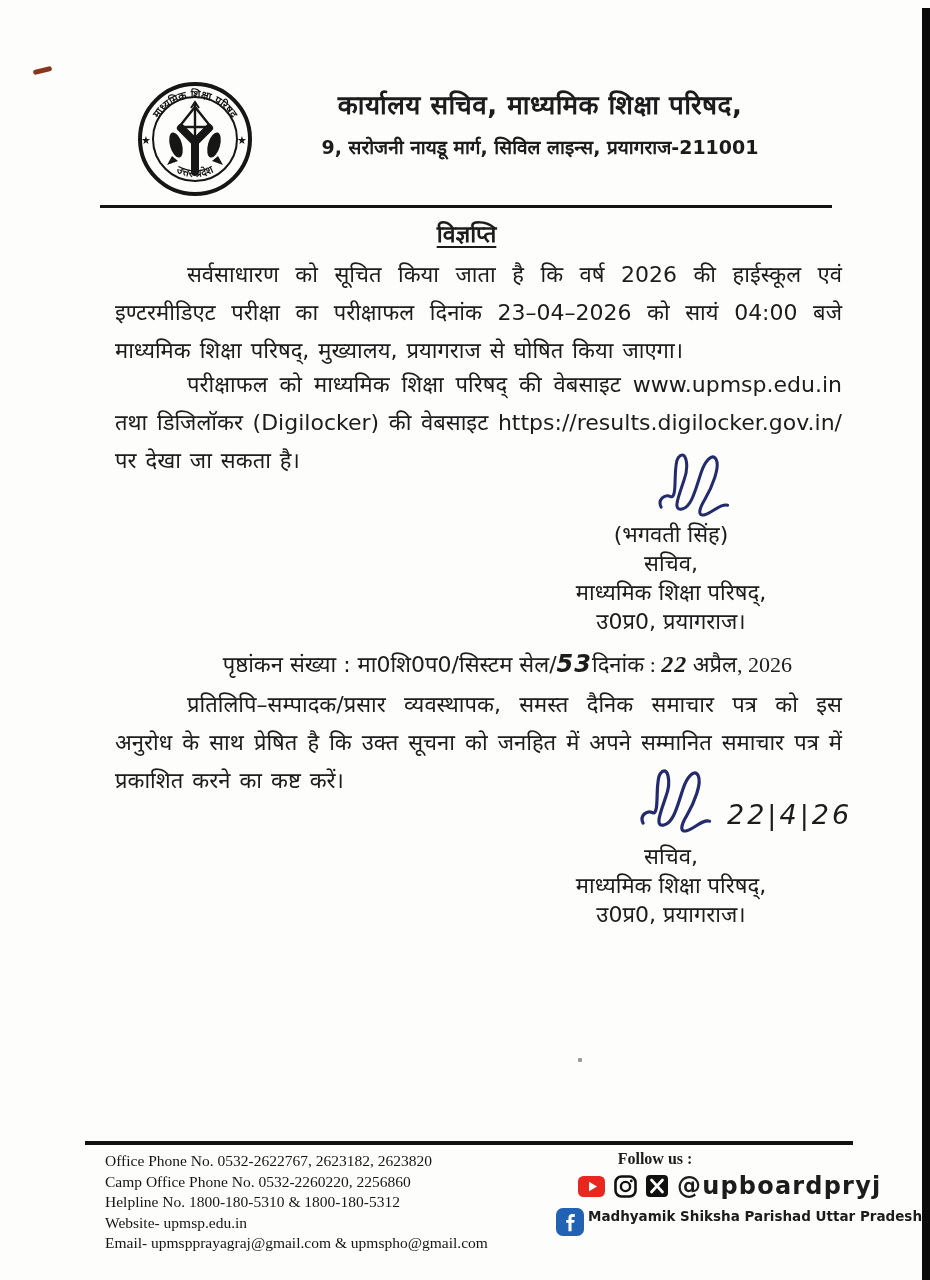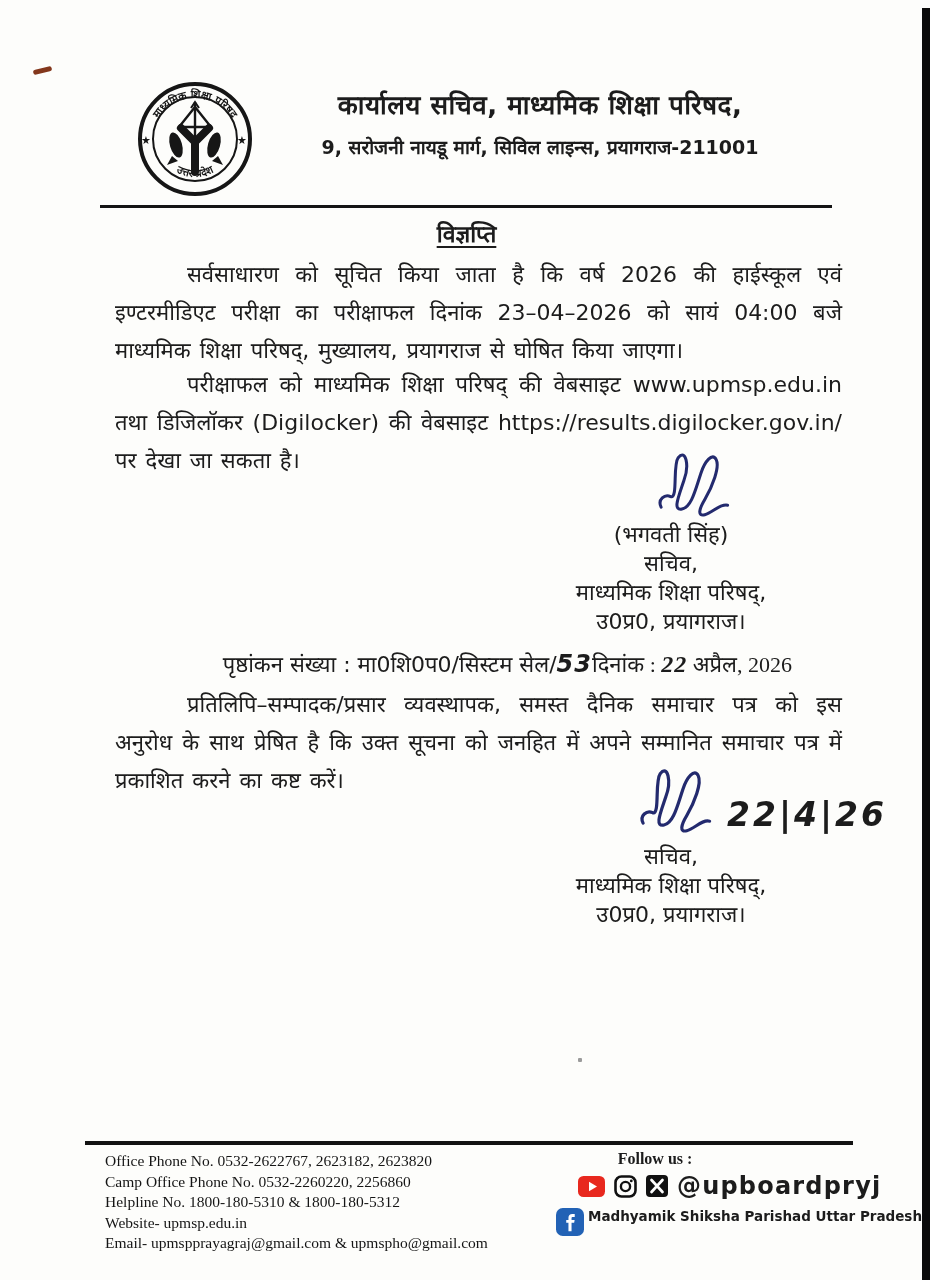--- a/index.html
+++ b/index.html
@@ -32,21 +32,21 @@
 
   
   .sig-block { position:absolute; left:535px; width:272px; text-align:center; font-size:22px; line-height:29px; }
   .sig-1 { top:452px; }
   .sig-2 { top:768px; }
   .sig-svg-1 { display:block; margin-left:118px; }
   .sig-name { margin-top:-8px; }
   .sig-line { display:block; }
   .sig2-draw { position:relative; height:72px; }
   .sig2-draw svg { position:absolute; left:100px; top:0; }
-  .sig2-date { position:absolute; left:192px; top:32px; font-weight:bold; font-style:italic; font-size:33px; letter-spacing:3px; white-space:nowrap; }
+  .sig2-date { position:absolute; left:192px; top:32px; font-weight:normal; font-style:italic; font-size:27px; letter-spacing:3px; white-space:nowrap; }
   .sig-2 .sig-lines { margin-top:2px; }
 
   
   .endorse { position:absolute; left:103px; top:648px; width:727px; font-size:22px; display:flex; justify-content:flex-end; }
   .endorse-right { margin-right:38px;font-family:Liberation Serif, serif; }
   .hand-num { font-weight:bold; font-style:italic; font-size:24px; letter-spacing:1px; }
 
   
   .footer-rule { position:absolute; left:85px; top:1141px; width:768px; height:4px; background:#121212; }
   .footer-left { position:absolute; left:105px; top:1151px; font-family:"Liberation Serif", serif; font-weight:normal; font-size:15.5px; line-height:20.5px; color:#151515; }

